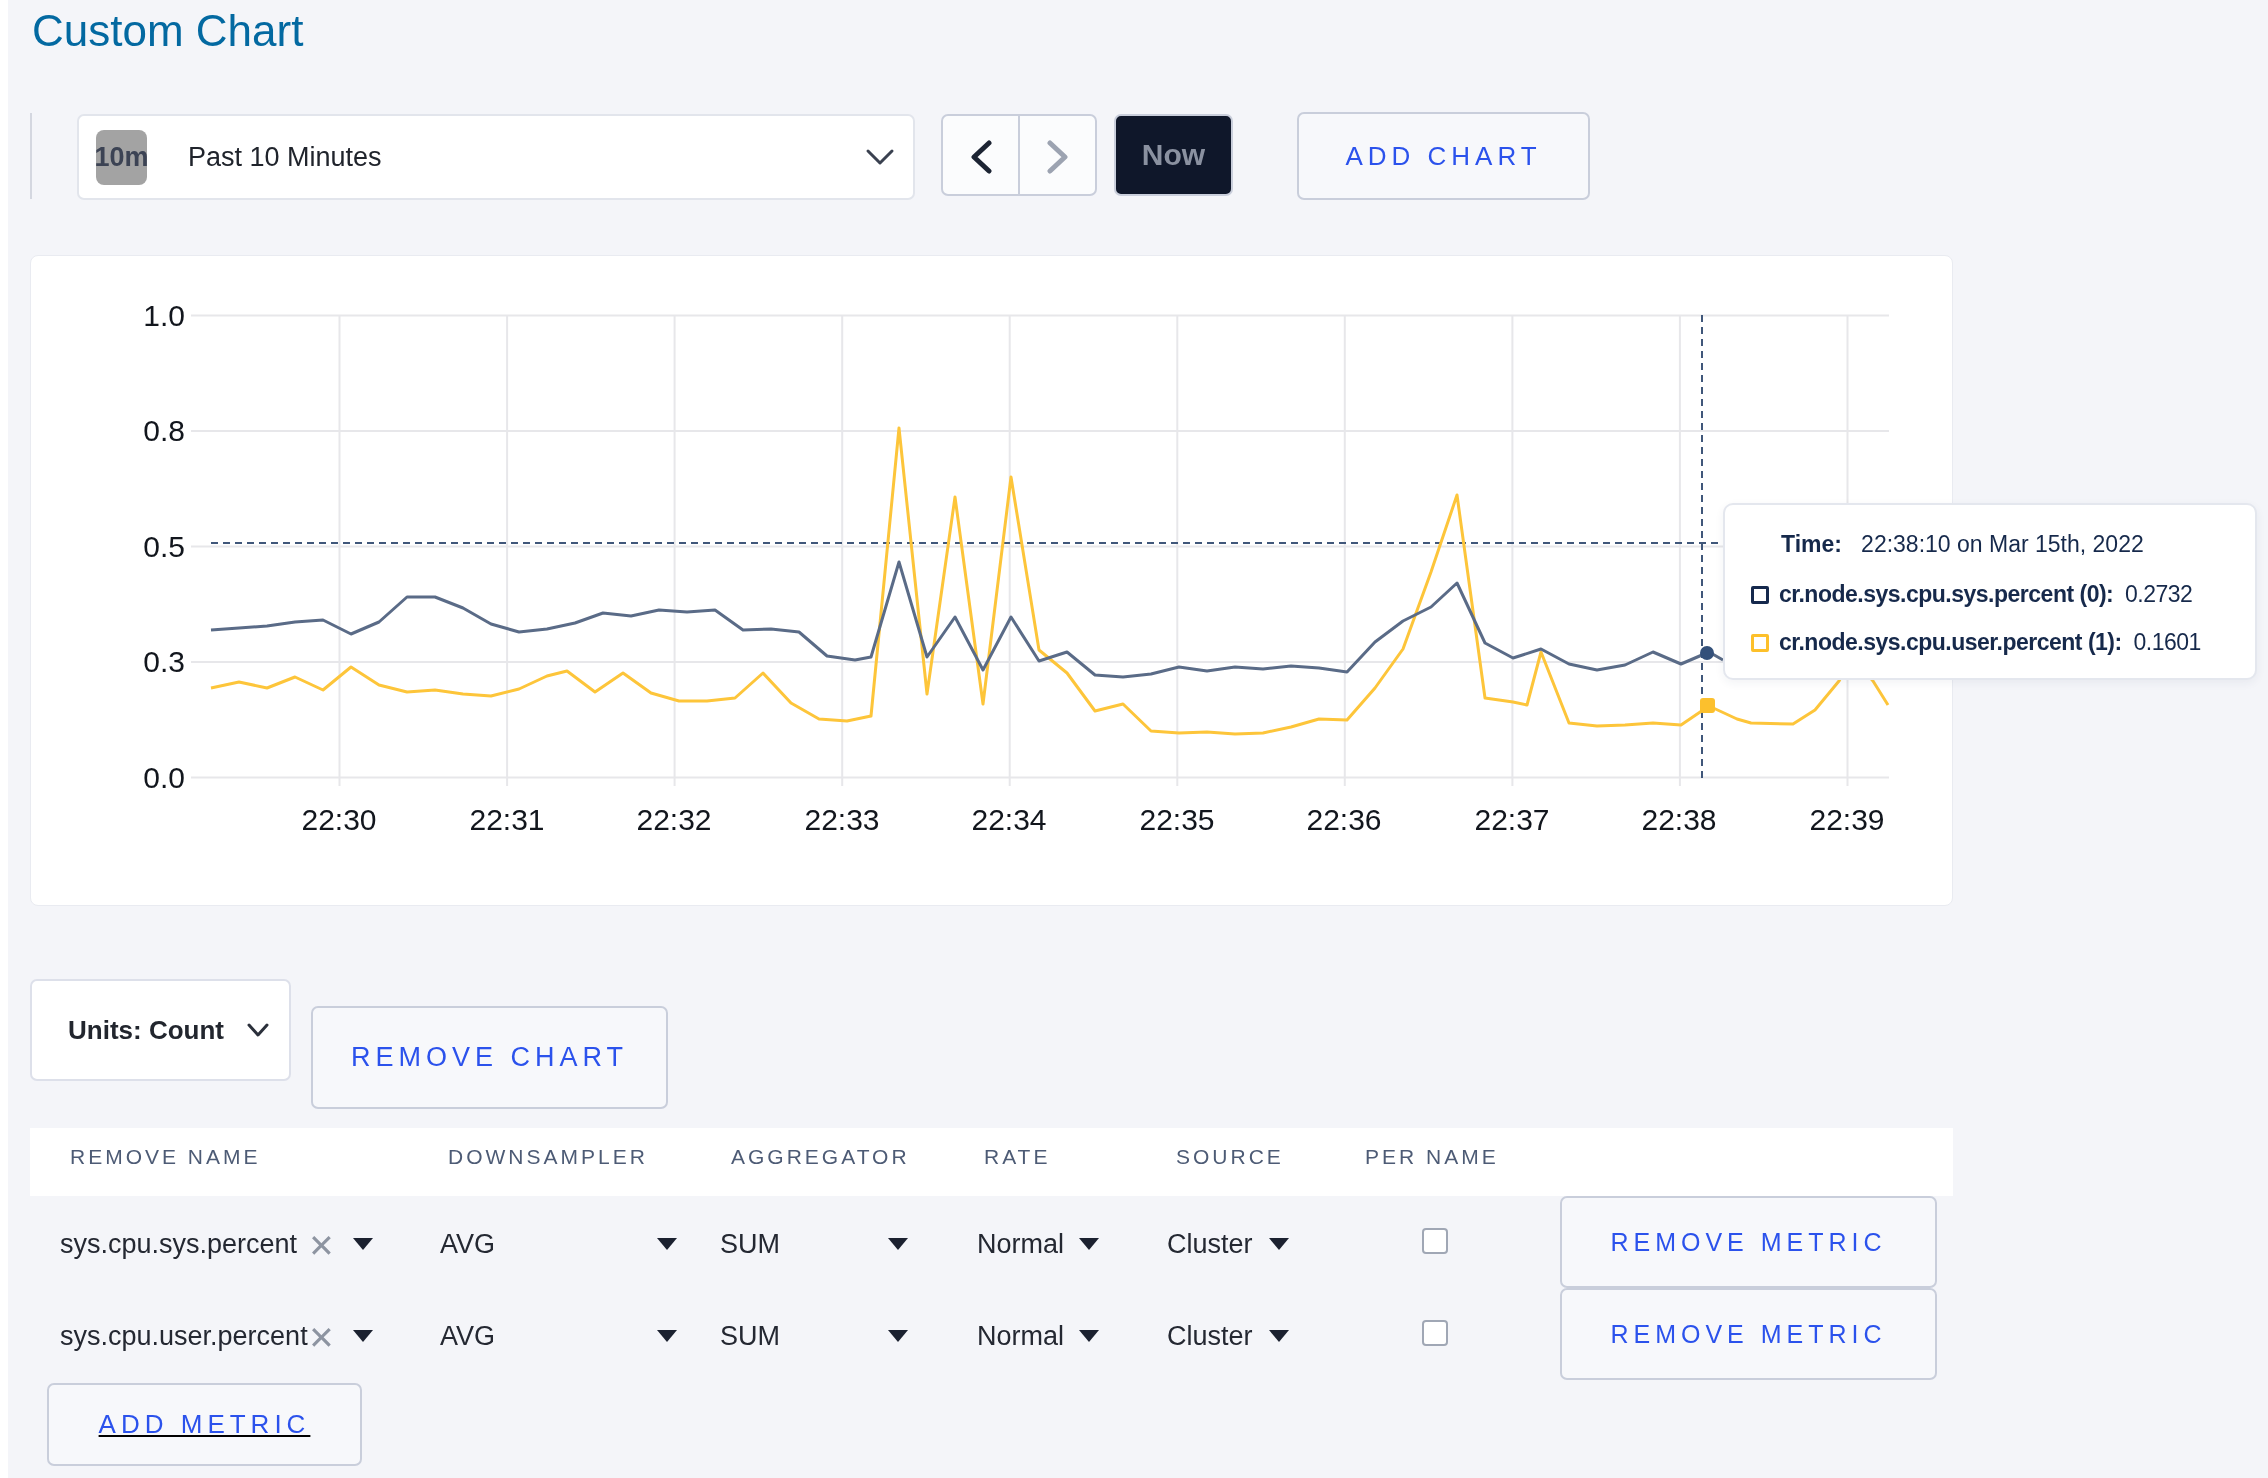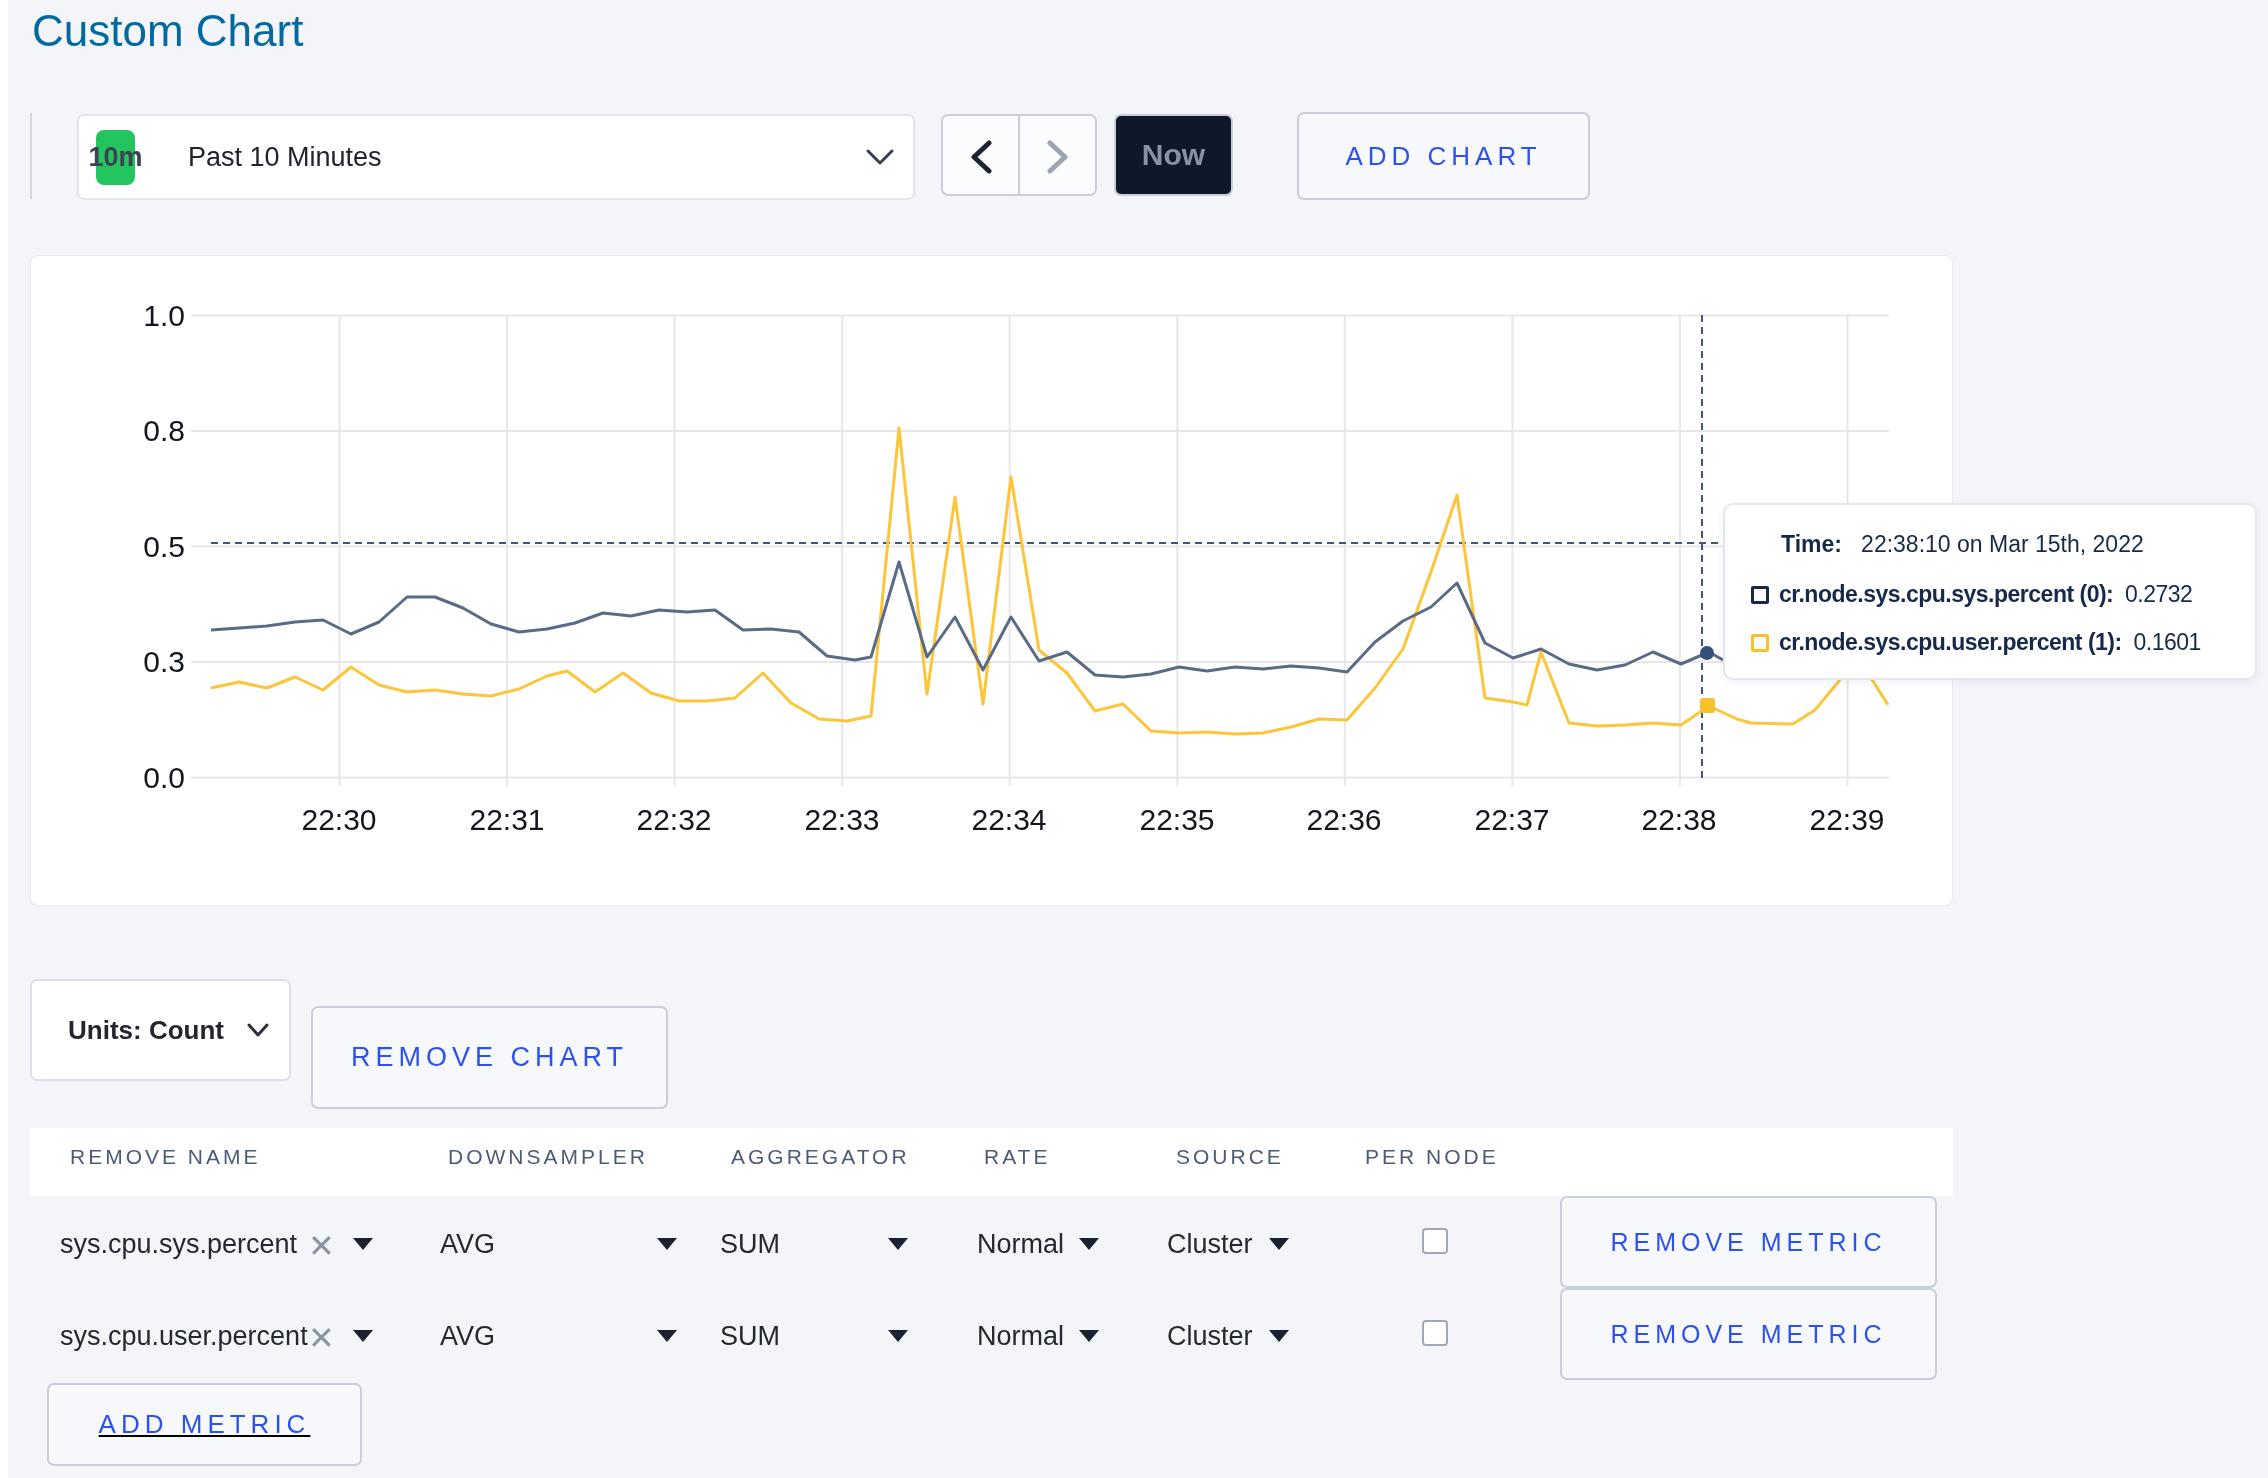--- a/index.html
+++ b/index.html
@@ -11,21 +11,21 @@
 .card{position:absolute;background:#fff;border:1px solid #e9ebf1;border-radius:8px;box-sizing:border-box;}
 </style>
 </head>
 <body>
 <div class="bg"></div>
 
 <div class="abs" style="left:32px;top:6px;font-size:44px;color:#0369a1;">Custom Chart</div>
 
 <div class="abs" style="left:30px;top:113px;width:2px;height:86px;background:#d4d7e0;"></div>
 <div class="abs" style="left:77px;top:114px;width:838px;height:86px;background:#fff;border:2px solid #e2e5ec;border-radius:7px;box-sizing:border-box;"></div>
-<div class="abs" style="left:96px;top:130px;width:39px;height:55px;background:#22c55e;border-radius:8px;display:flex;align-items:center;justify-content:center;font-size:27px;font-weight:bold;color:#3c4354;">10m</div>
+<div class="abs" style="left:96px;top:130px;width:51px;height:55px;background:#a3a3a3;border-radius:8px;display:flex;align-items:center;justify-content:center;font-size:27px;font-weight:bold;color:#3c4354;">10m</div>
 <div class="abs" style="left:188px;top:114px;height:86px;display:flex;align-items:center;font-size:27px;color:#20242c;">Past 10 Minutes</div>
 <svg class="abs" style="left:862px;top:144px;" width="36" height="26" viewBox="0 0 36 26">
     <polyline points="6,7 18,19 30,7" fill="none" stroke="#3a4150" stroke-width="3" stroke-linecap="round" stroke-linejoin="round"></polyline>
   </svg>
 
 <div class="abs" style="left:941px;top:114px;width:156px;height:82px;background:#fbfcfd;border:2px solid #c9cedb;border-radius:7px;box-sizing:border-box;"></div>
 <div class="abs" style="left:1018px;top:116px;width:2px;height:78px;background:#c9cedb;"></div>
 <svg class="abs" style="left:968px;top:140px;" width="28" height="34" viewBox="0 0 28 34">
     <polyline points="21,3 6,17 21,31" fill="none" stroke="#1c2433" stroke-width="5" stroke-linecap="round" stroke-linejoin="round"></polyline>
   </svg>
@@ -120,21 +120,21 @@
 <div class="btn" style="left:311px;top:978px;width:357px;height:103px;margin-top:28px;">
     <span class="blue" style="font-size:27px;">REMOVE CHART</span>
   </div>
 
 <div class="abs" style="left:30px;top:1128px;width:1923px;height:68px;background:#fff;"></div>
 <div class="abs hdr" style="left:70px;top:1145px;font-size:21px;letter-spacing:3px;color:#4d5b75;">REMOVE NAME</div>
 <div class="abs hdr" style="left:448px;top:1145px;font-size:21px;letter-spacing:3px;color:#4d5b75;">DOWNSAMPLER</div>
 <div class="abs hdr" style="left:731px;top:1145px;font-size:21px;letter-spacing:3px;color:#4d5b75;">AGGREGATOR</div>
 <div class="abs hdr" style="left:984px;top:1145px;font-size:21px;letter-spacing:3px;color:#4d5b75;">RATE</div>
 <div class="abs hdr" style="left:1176px;top:1145px;font-size:21px;letter-spacing:3px;color:#4d5b75;">SOURCE</div>
-<div class="abs hdr" style="left:1365px;top:1145px;font-size:21px;letter-spacing:3px;color:#4d5b75;">PER NODE</div>
+<div class="abs hdr" style="left:1365px;top:1145px;font-size:21px;letter-spacing:3px;color:#4d5b75;">PER NAME</div>
 
 <div class="abs" style="left:60px;top:1229px;font-size:27px;color:#242832;">sys.cpu.sys.percent</div>
 <div class="abs" style="left:308px;top:1227px;font-size:32px;color:#8d94a1;">✕</div>
 <div class="abs" style="left:353px;top:1238px;width:0;height:0;border-left:10px solid transparent;border-right:10px solid transparent;border-top:12px solid #1b2130;"></div>
 <div class="abs" style="left:440px;top:1229px;font-size:27px;color:#242832;">AVG</div>
 <div class="abs" style="left:657px;top:1238px;width:0;height:0;border-left:10px solid transparent;border-right:10px solid transparent;border-top:12px solid #1b2130;"></div>
 <div class="abs" style="left:720px;top:1229px;font-size:27px;color:#242832;">SUM</div>
 <div class="abs" style="left:888px;top:1238px;width:0;height:0;border-left:10px solid transparent;border-right:10px solid transparent;border-top:12px solid #1b2130;"></div>
 <div class="abs" style="left:977px;top:1229px;font-size:27px;color:#242832;">Normal</div>
 <div class="abs" style="left:1079px;top:1238px;width:0;height:0;border-left:10px solid transparent;border-right:10px solid transparent;border-top:12px solid #1b2130;"></div>

